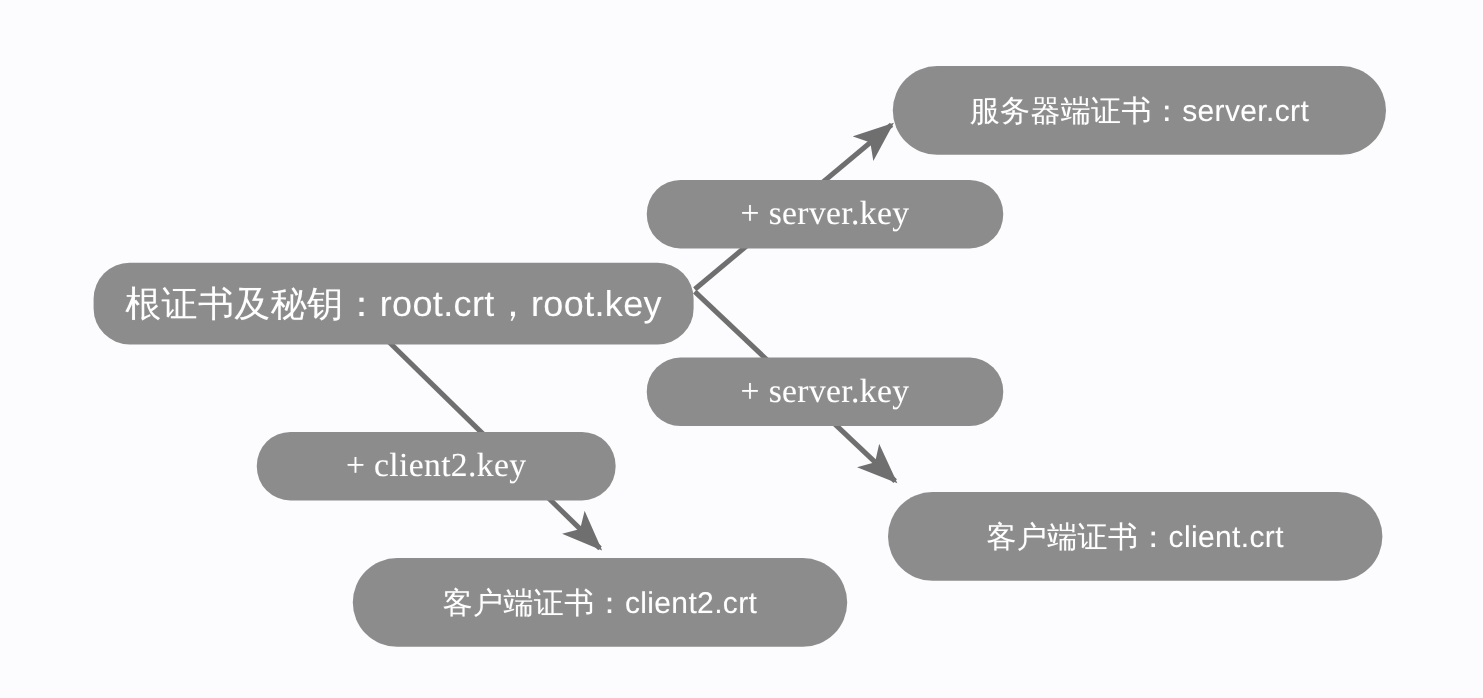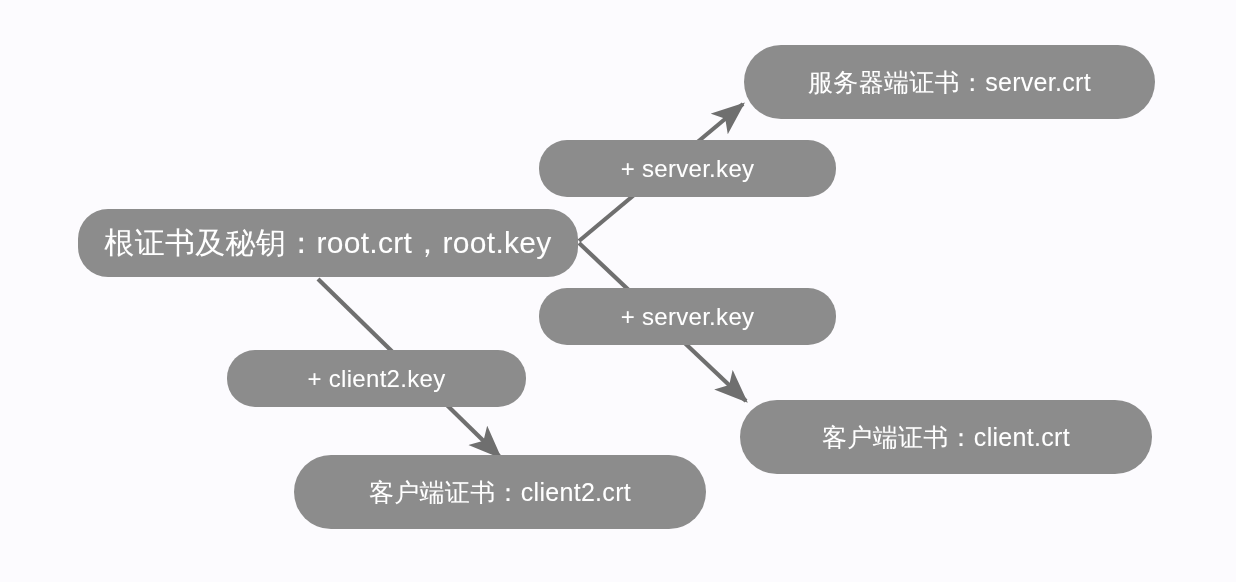--- a/index.html
+++ b/index.html
@@ -34,43 +34,45 @@
     align-items: center;
     justify-content: center;
     box-sizing: border-box;
     background: #8c8c8c;
     color: #ffffff;
     border-radius: 999px;
     letter-spacing: 0.3px;
     white-space: nowrap;
     text-align: center;
     text-shadow: 0 0 1px rgba(255,255,255,0.25);
+    margin-top: 10px;
   }
   .node-cert {
     font-size: 25px;
     border-radius: 40px;
   }
   .node-key {
-    font-size: 24px;
+    font-size: 28px;
     border-radius: 28px;
+    font-family: Liberation Serif, serif;
   }
   
   #node-root {
     left: 78px;  top: 209px;  width: 500px;  height: 68px;
     font-size: 30px;
     border-radius: 30px;
   }
   #node-server-key {
     left: 539px; top: 140px;  width: 297px;  height: 57px;
   }
   #node-client-key {
     left: 539px; top: 288px;  width: 297px;  height: 57px;
   }
   #node-client2-key {
-    left: 227px; top: 350px;  width: 299px;  height: 57px;
+    left: 214px; top: 350px;  width: 299px;  height: 57px;
   }
   #node-server-crt {
     left: 744px; top: 45px;   width: 411px;  height: 74px;
   }
   #node-client-crt {
     left: 740px; top: 400px;  width: 412px;  height: 74px;
   }
   #node-client2-crt {
     left: 294px; top: 455px;  width: 412px;  height: 74px;
   }

